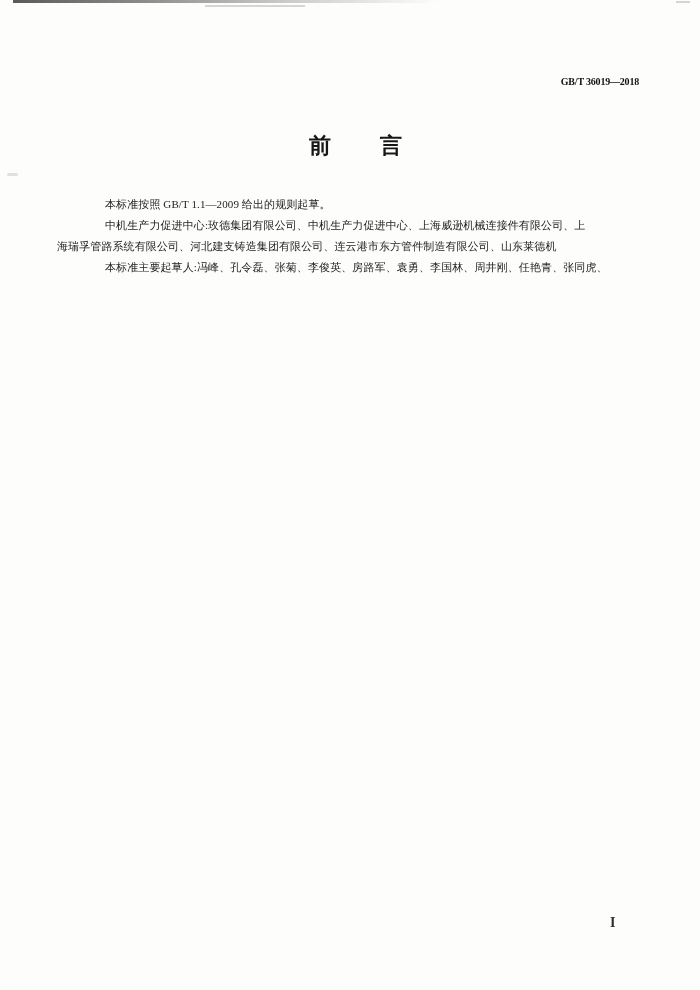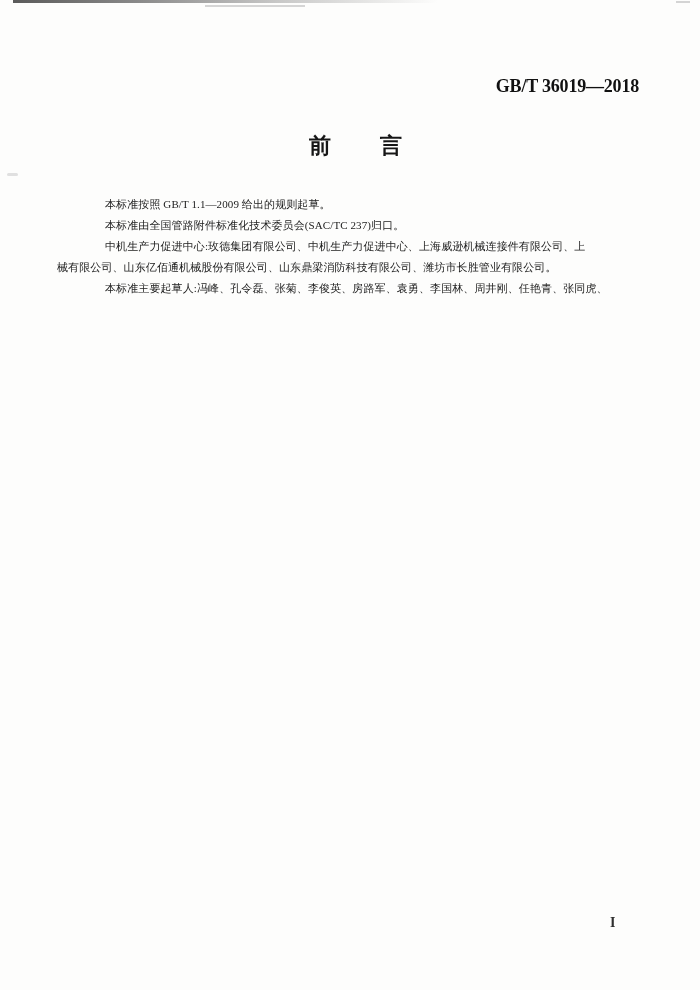--- a/index.html
+++ b/index.html
@@ -29,21 +29,21 @@
   .artifact-top3{
     top:1px;left:676px;width:14px;height:2px;
     background:rgba(120,120,120,.30);
   }
   .artifact-left{
     top:173px;left:7px;width:11px;height:3px;border-radius:2px;
     background:rgba(160,160,160,.30);
   }
   .header-code{
     position:absolute;top:76px;right:61px;
-    font-weight:700;font-size:18px;letter-spacing:-0.2px;
+    font-weight:700;font-size:10px;letter-spacing:-0.2px;
     color:#111;
     white-space:nowrap;
   }
   .title{
     position:absolute;top:131px;left:6px;width:700px;
     text-align:center;
     font-family:"Liberation Sans","DejaVu Sans",sans-serif;
     font-weight:700;font-size:22px;color:#161616;
     letter-spacing:1px;
   }
@@ -72,21 +72,20 @@
   <div class="artifact artifact-left"></div>
 
   <div class="header-code">GB/T 36019—2018</div>
 
   <div class="title">
     <span>前</span><span class="gap">言</span>
   </div>
 
   <div class="body-block">
     <div class="line indent">本标准按照 GB/T 1.1—2009 给出的规则起草。</div>
-    <div class="line indent">本标准由全国管路附件标准化技术委员会(SAC/TC 237)归口。</div>
     <div class="line indent">中机生产力促进中心:玫德集团有限公司、中机生产力促进中心、上海威逊机械连接件有限公司、上</div>
-    <div class="line">械有限公司、山东亿佰通机械股份有限公司、山东鼎梁消防科技有限公司、潍坊市长胜管业有限公司。</div>
+    <div class="line">海瑞孚管路系统有限公司、河北建支铸造集团有限公司、连云港市东方管件制造有限公司、山东莱德机</div>
     <div class="line indent">本标准主要起草人:冯峰、孔令磊、张菊、李俊英、房路军、袁勇、李国林、周井刚、任艳青、张同虎、</div>
   </div>
 
   <div class="pageno">I</div>
 
 </div>
 
 </body></html>

